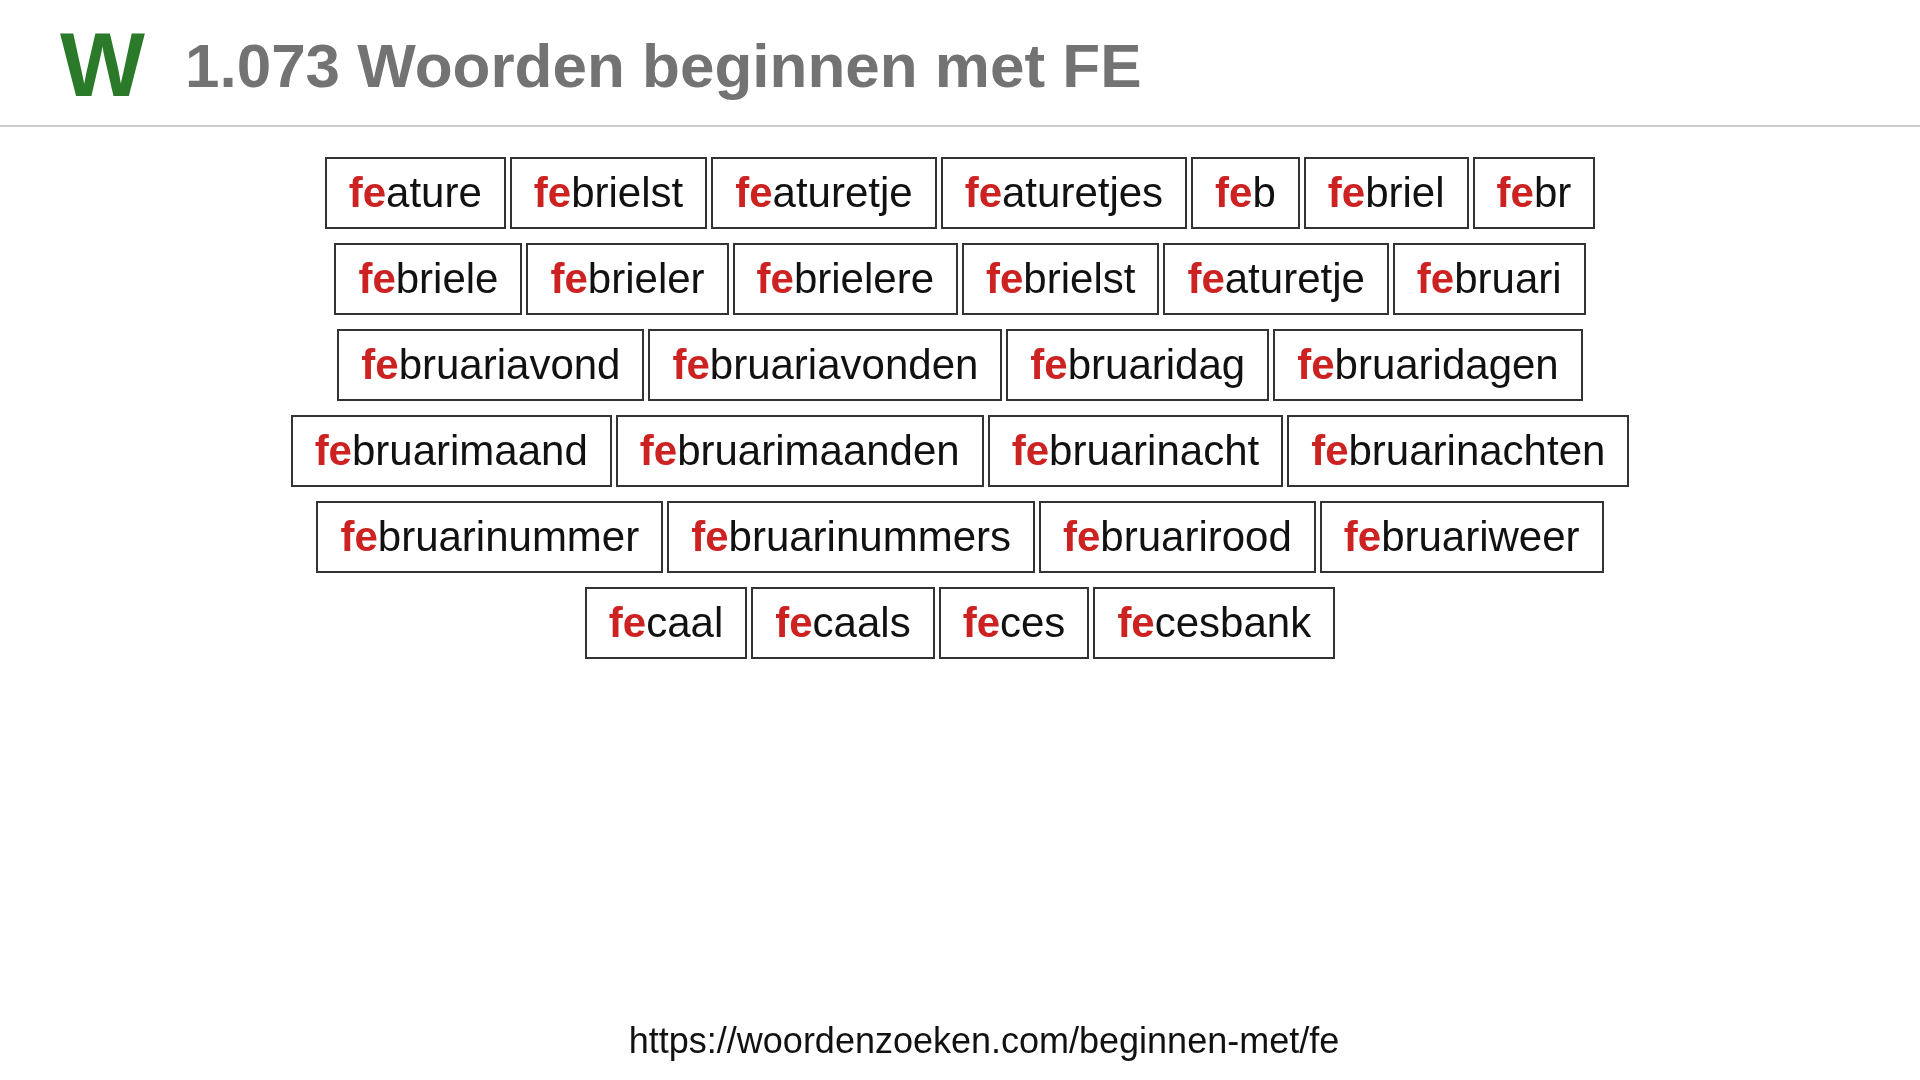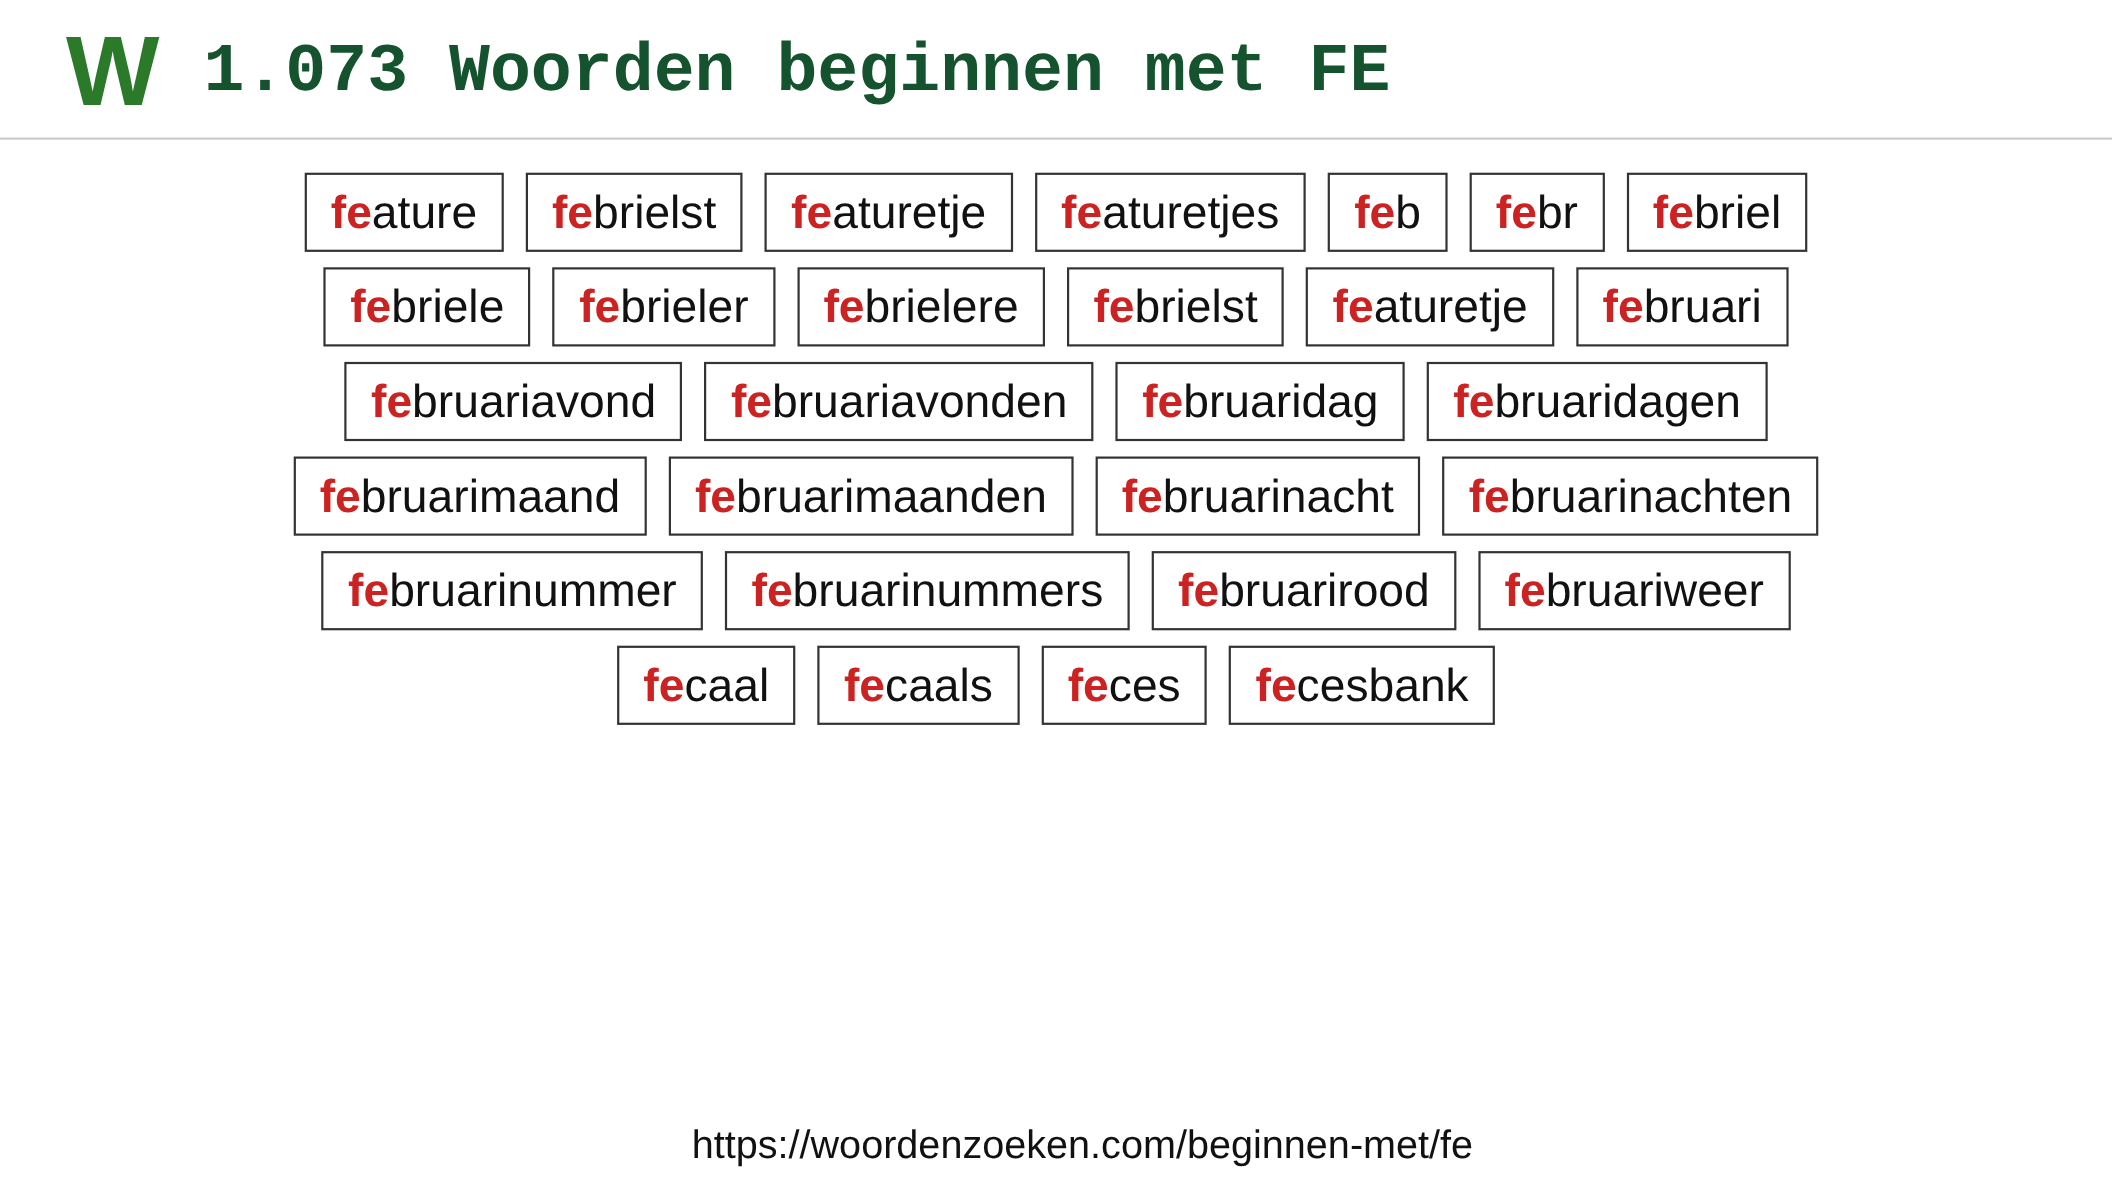--- a/index.html
+++ b/index.html
@@ -26,38 +26,37 @@
       font-size: 90px;
       font-weight: 900;
       color: #2a7a2a;
       line-height: 1;
       margin-right: 40px;
     }
 
     .title {
       font-size: 62px;
       font-weight: 900;
-      color: #14532d;
-      font-family: Liberation Mono, monospace;
+      color: #737373;
     }
 
     
     .main {
       flex: 1;
       padding: 30px 60px 10px 60px;
       display: flex;
       flex-direction: column;
       gap: 14px;
     }
 
     
     .word-row {
       display: flex;
       flex-wrap: nowrap;
-      gap: 16px;
+      gap: 0;
       justify-content: center;
     }
 
     .word-box {
       border: 2.5px solid #333333;
       padding: 10px 22px;
       font-size: 42px;
       font-weight: 400;
       color: #111111;
       white-space: nowrap;
@@ -90,22 +89,22 @@
   <div class="title">1.073 Woorden beginnen met FE</div>
 </div>
 
 <div class="main" id="word-grid">
 <div class="word-row">
       <div class="word-box"><span class="prefix">fe</span><span class="suffix">ature</span></div>
       <div class="word-box"><span class="prefix">fe</span><span class="suffix">brielst</span></div>
       <div class="word-box"><span class="prefix">fe</span><span class="suffix">aturetje</span></div>
       <div class="word-box"><span class="prefix">fe</span><span class="suffix">aturetjes</span></div>
       <div class="word-box"><span class="prefix">fe</span><span class="suffix">b</span></div>
+      <div class="word-box"><span class="prefix">fe</span><span class="suffix">briel</span></div>
       <div class="word-box"><span class="prefix">fe</span><span class="suffix">br</span></div>
-      <div class="word-box"><span class="prefix">fe</span><span class="suffix">briel</span></div>
     </div>
     <div class="word-row">
       <div class="word-box"><span class="prefix">fe</span><span class="suffix">briele</span></div>
       <div class="word-box"><span class="prefix">fe</span><span class="suffix">brieler</span></div>
       <div class="word-box"><span class="prefix">fe</span><span class="suffix">brielere</span></div>
       <div class="word-box"><span class="prefix">fe</span><span class="suffix">brielst</span></div>
       <div class="word-box"><span class="prefix">fe</span><span class="suffix">aturetje</span></div>
       <div class="word-box"><span class="prefix">fe</span><span class="suffix">bruari</span></div>
     </div>
     <div class="word-row">

